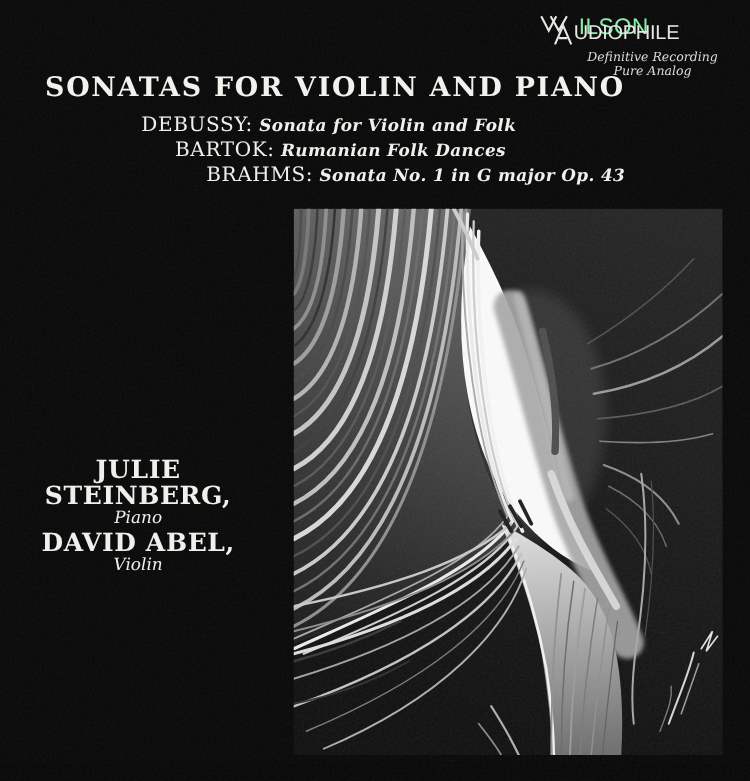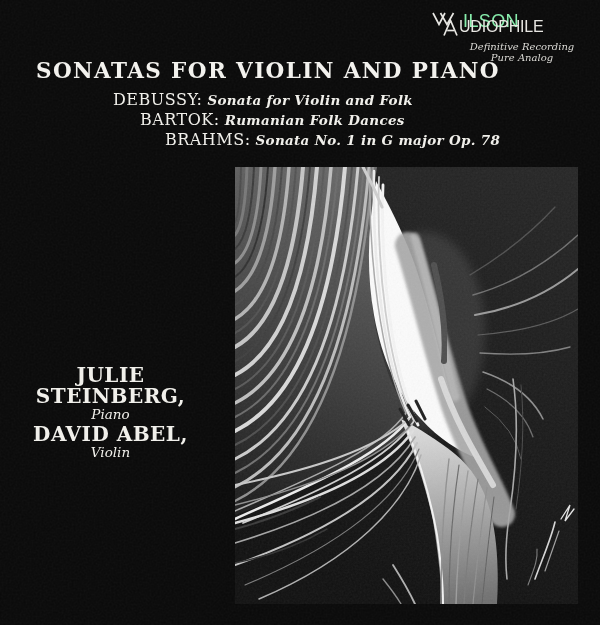--- a/index.html
+++ b/index.html
@@ -98,21 +98,21 @@
   <h1 class="title">SONATAS FOR VIOLIN AND PIANO</h1>
 
   <div>
     <div class="work w0">
       <span class="composer">DEBUSSY:</span><span class="piece">Sonata for Violin and Folk</span>
     </div>
     <div class="work w1">
       <span class="composer">BARTOK:</span><span class="piece">Rumanian Folk Dances</span>
     </div>
     <div class="work w2">
-      <span class="composer">BRAHMS:</span><span class="piece">Sonata No. 1 in G major Op. 78</span>
+      <span class="composer">BRAHMS:</span><span class="piece">Sonata No. 1 in G major Op. 43</span>
     </div>
   </div>
 
   <div class="performers">
     <div class="perf-name">JULIE STEINBERG,</div>
     <div class="perf-inst">Piano</div>
     <div class="perf-name">DAVID ABEL,</div>
     <div class="perf-inst">Violin</div>
   </div>
 

